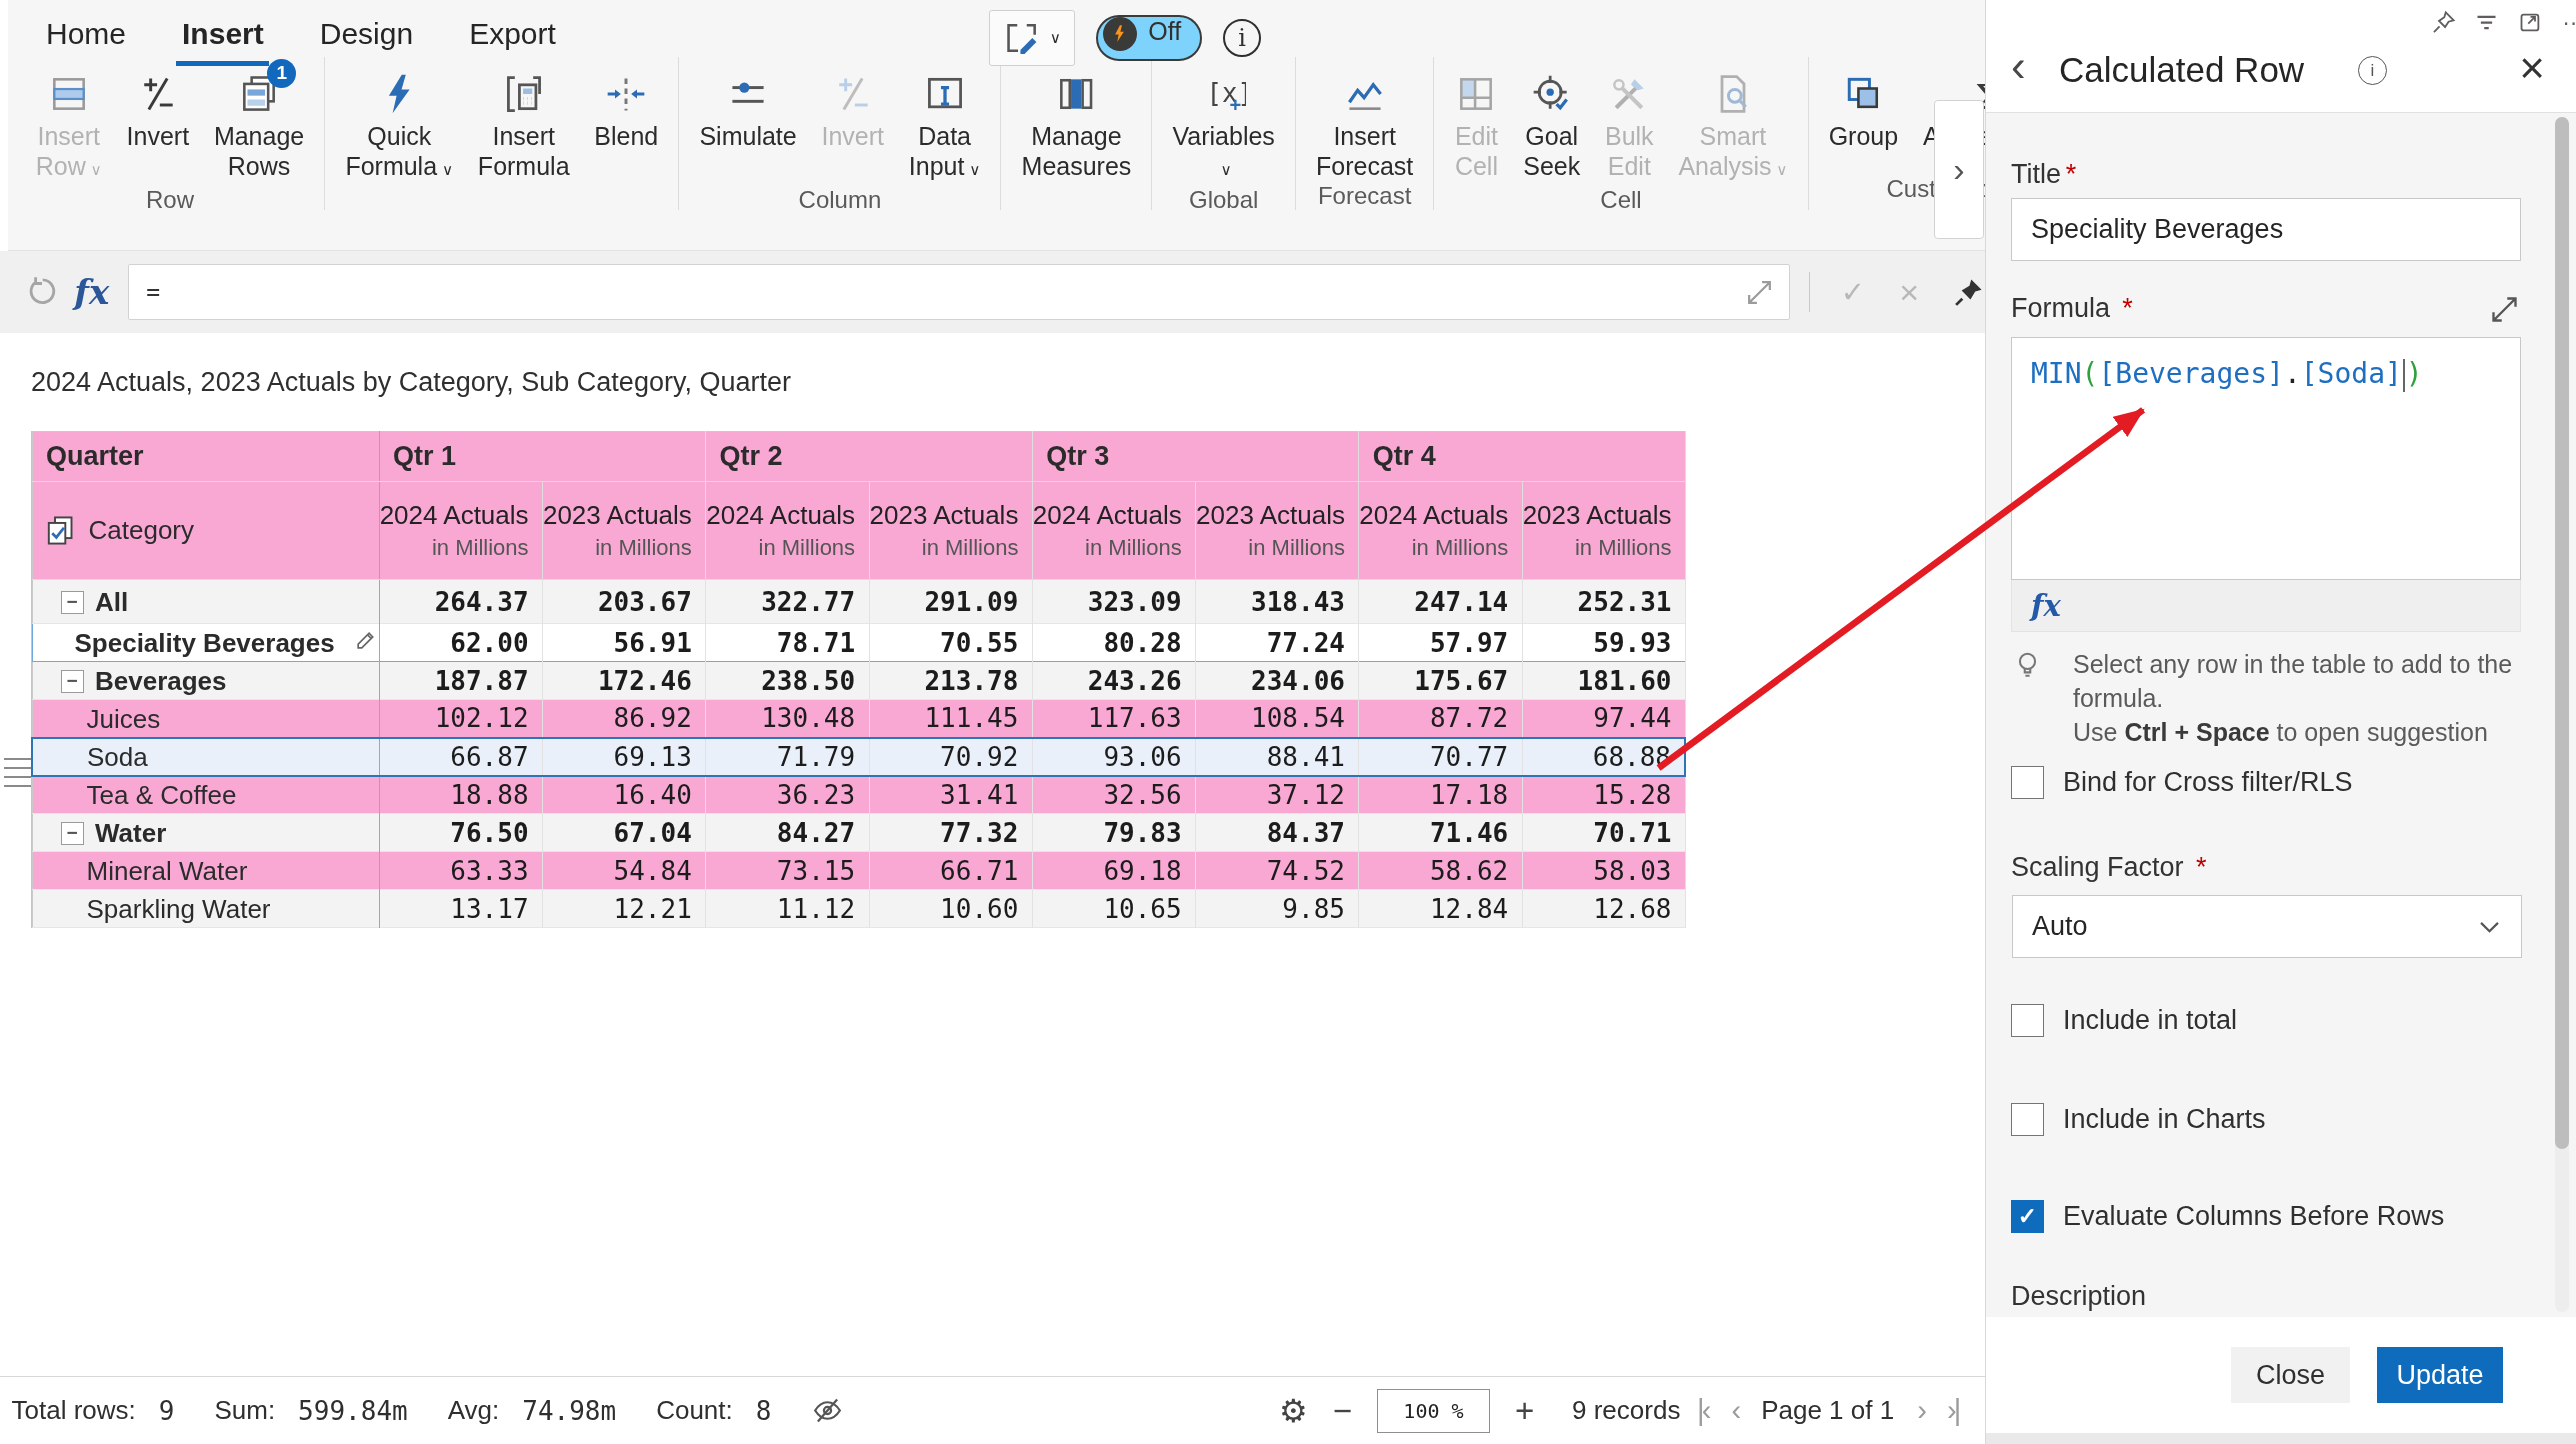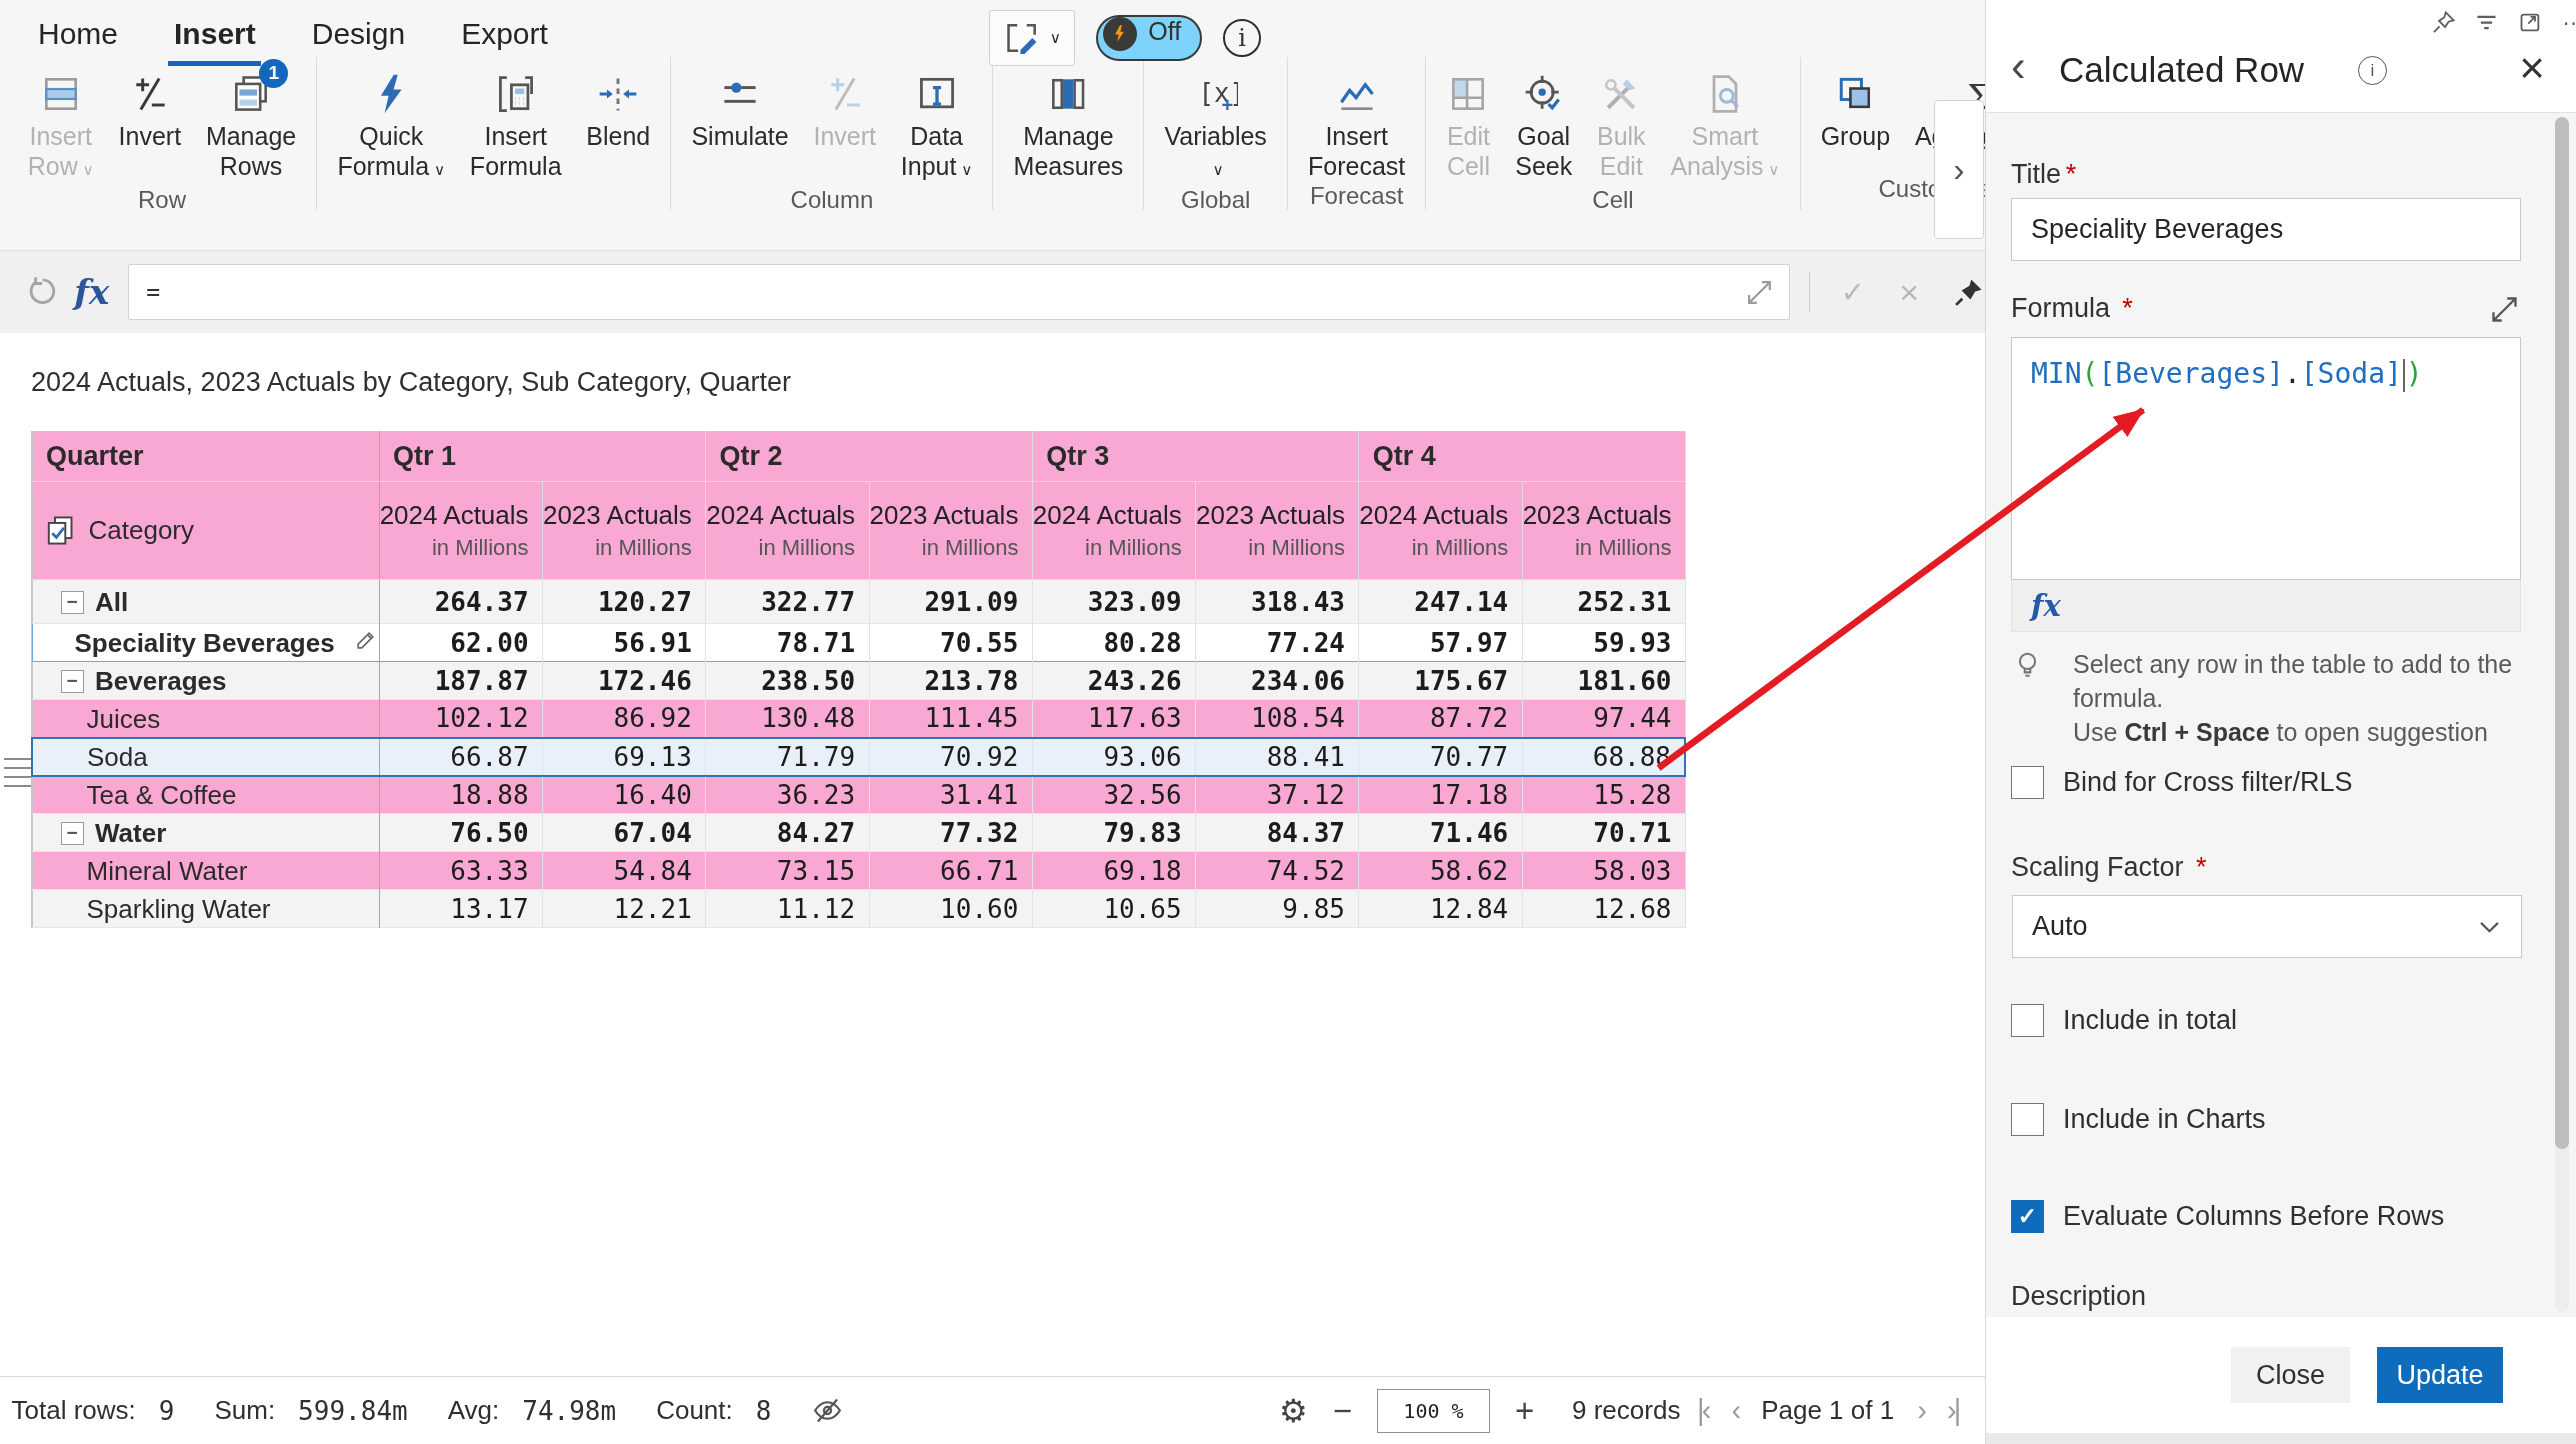--- a/index.html
+++ b/index.html
@@ -1,21 +1,21 @@
 <!DOCTYPE html>
 <html><head>
 <meta charset="utf-8">
 <style>
   * { margin:0; padding:0; box-sizing:border-box; }
   html,body { width:2576px; height:1444px; }
   body { font-family:"Liberation Sans", sans-serif; background:#fff; position:relative; overflow:hidden; color:#2b2b2b; }
   .mono { font-family:"DejaVu Sans Mono", monospace; }
 
   
-  .ribbon { position:absolute; left:0; top:0; width:1985px; height:251px; background:#f6f6f6; border-bottom:1px solid #e2e2e2; overflow:hidden; }
+  .ribbon { position:absolute; left:8px; top:0; width:1985px; height:251px; background:#f6f6f6; border-bottom:1px solid #e2e2e2; overflow:hidden; }
   .tabs { display:flex; gap:56px; padding:17px 0 0 38px; font-size:30px; color:#252525; height:57px; }
   .tab { position:relative; cursor:pointer; }
   .tab.active { font-weight:bold; }
   .tab.active::after { content:""; position:absolute; left:-5.7px; right:-5.7px; bottom:-8.6px; height:4.8px; background:#1168bd; }
   .rib-row { display:flex; align-items:stretch; height:153px; padding-left:7.7px; }
   .rgroup { display:flex; flex-direction:column; border-right:1px solid #dcdcdc; padding:0 7.7px; }
   .rgroup:last-child { border-right:none; }
   .rbtns { display:flex; flex:1; }
   .rgl { text-align:center; font-size:24px; color:#5a5a5a; height:36px; line-height:29px; white-space:nowrap; }
   .rbtn { display:flex; flex-direction:column; align-items:center; padding:9.6px 12.4px 0; font-size:25px; line-height:30px; color:#2b2b2b; text-align:center; cursor:pointer; white-space:nowrap; }
@@ -528,21 +528,21 @@
             <div class="m1">2023 Actuals</div>
             <div class="m2">in Millions</div>
           </th>
         </tr>
     </thead>
     <tbody>
 
     <tr class="first band bold ">
           <td class="cname"><span class="cbox">−</span><span class="rname">All</span></td>
           <td class="cval">264.37</td>
-          <td class="cval">120.27</td>
+          <td class="cval">203.67</td>
           <td class="cval">322.77</td>
           <td class="cval">291.09</td>
           <td class="cval">323.09</td>
           <td class="cval">318.43</td>
           <td class="cval">247.14</td>
           <td class="cval">252.31</td>
         </tr>
         <tr class="calculated bold ">
           <td class="cname"><span class="rname">Speciality Beverages</span><span class="pencil"><svg class="icon" width="25" height="25" viewBox="0 0 24 24" fill="none" stroke="#666" stroke-width="1.6" style="display:inline">
                 <path d="M4 16.5 14.5 6l3.5 3.5L7.5 20H4z"></path>

